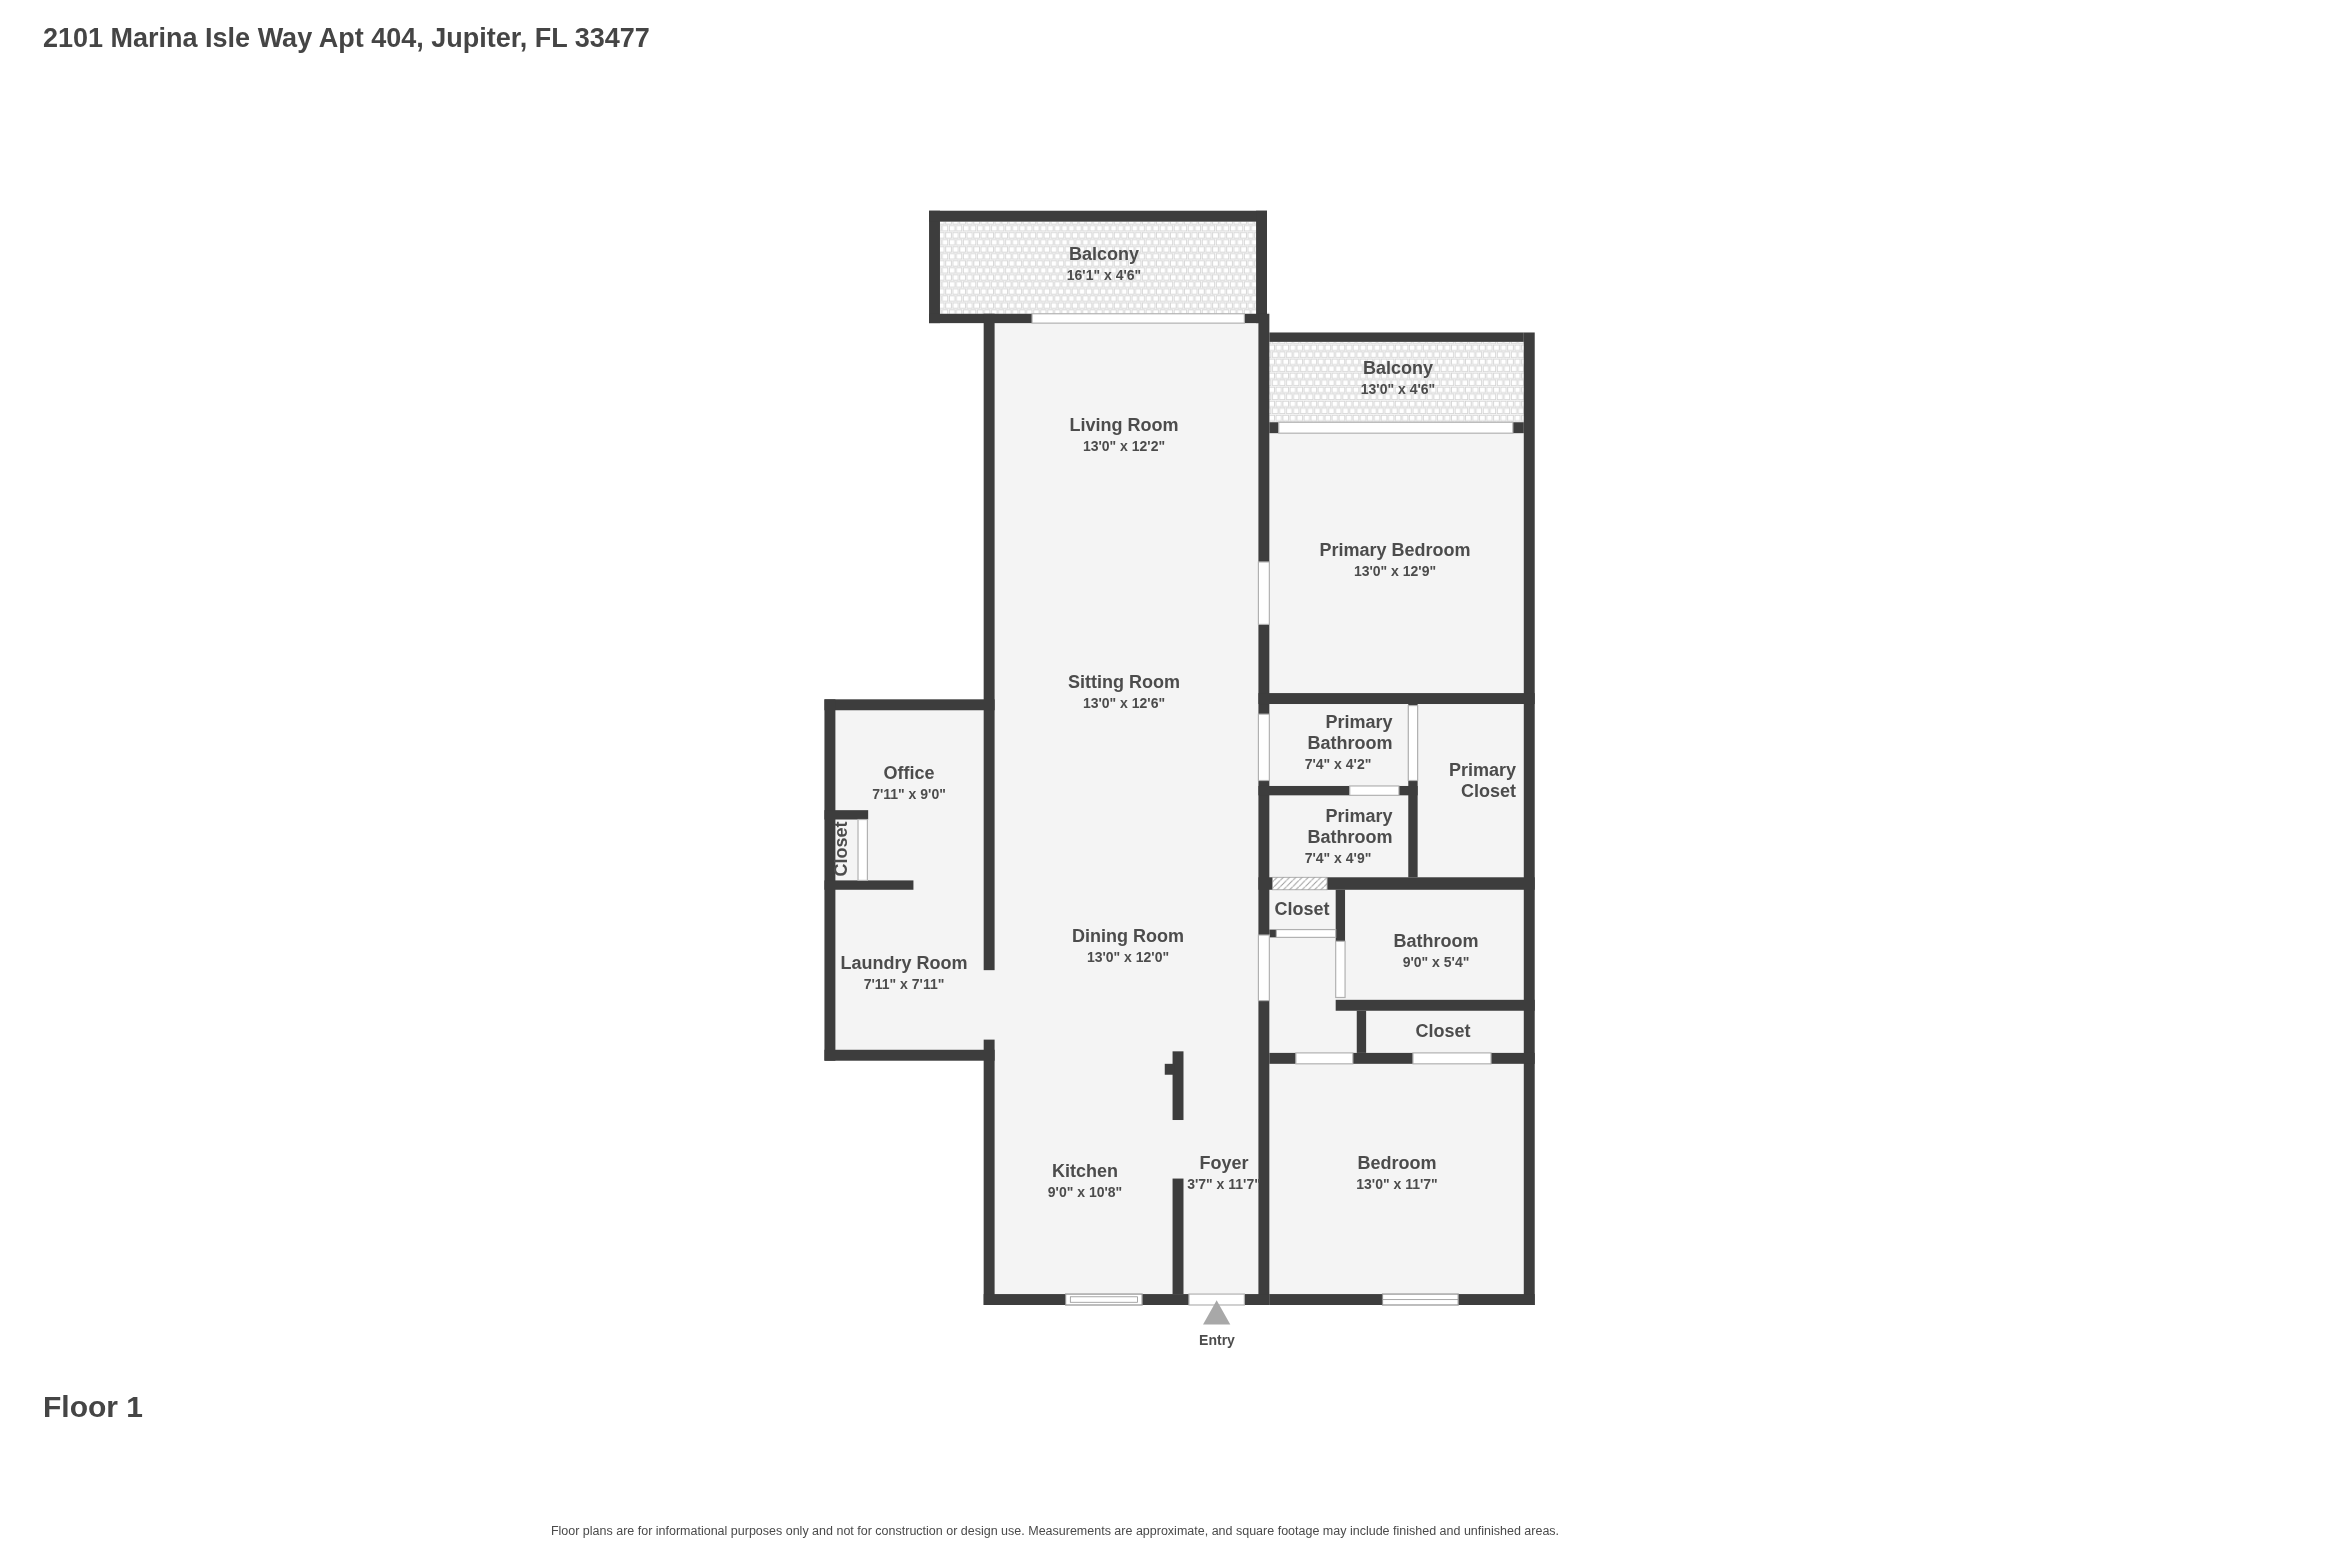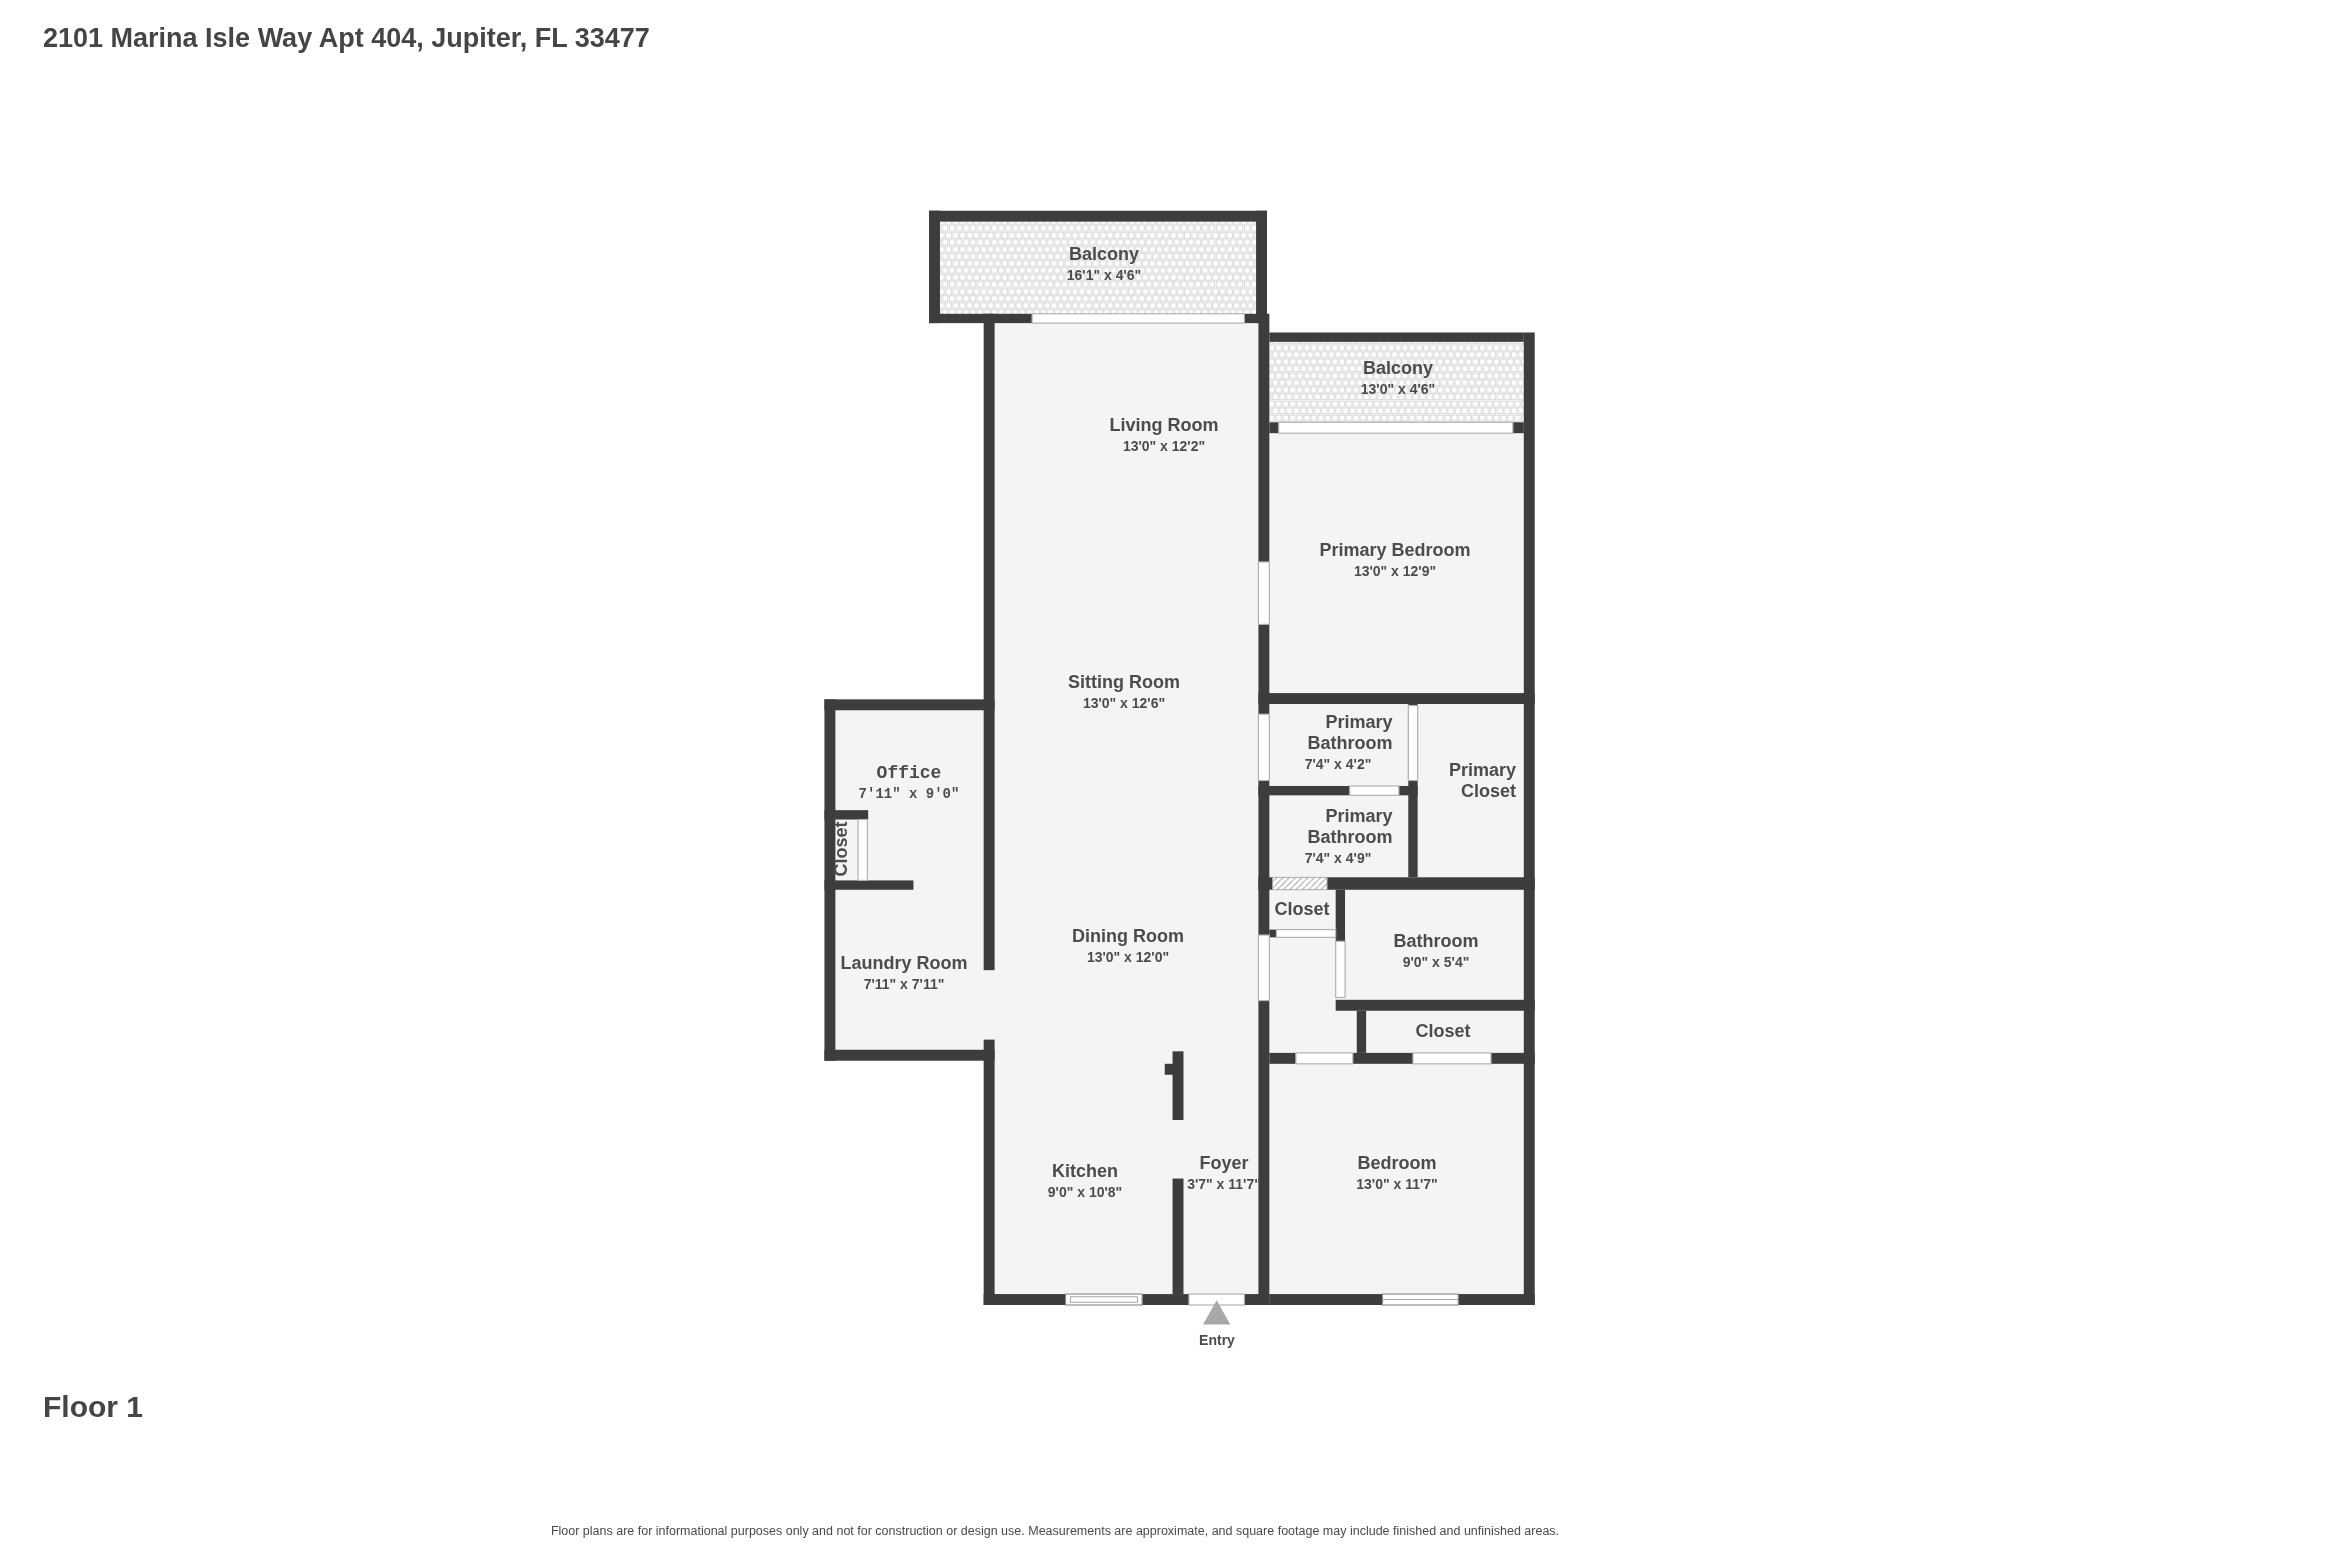--- a/index.html
+++ b/index.html
@@ -133,33 +133,33 @@
   <div class="disclaimer">Floor plans are for informational purposes only and not for construction or design use. Measurements are approximate, and square footage may include finished and unfinished areas.</div>
 
   <div class="room-label" style="left:1104px;top:264px;">
     <span class="room-name">Balcony</span>
     <span class="room-dims">16'1" x 4'6"</span>
   </div>
   <div class="room-label" style="left:1398px;top:378px;">
     <span class="room-name">Balcony</span>
     <span class="room-dims">13'0" x 4'6"</span>
   </div>
-  <div class="room-label" style="left:1124px;top:435px;margin-left:40px;">
+  <div class="room-label" style="left:1124px;top:435px;">
     <span class="room-name">Living Room</span>
     <span class="room-dims">13'0" x 12'2"</span>
   </div>
   <div class="room-label" style="left:1395px;top:560px;">
     <span class="room-name">Primary Bedroom</span>
     <span class="room-dims">13'0" x 12'9"</span>
   </div>
   <div class="room-label" style="left:1124px;top:692px;">
     <span class="room-name">Sitting Room</span>
     <span class="room-dims">13'0" x 12'6"</span>
   </div>
-  <div class="room-label" style="left:909px;top:783px;font-family:Liberation Mono, monospace;">
+  <div class="room-label" style="left:909px;top:783px;">
     <span class="room-name">Office</span>
     <span class="room-dims">7'11" x 9'0"</span>
   </div>
   <div class="room-label wrap" style="left:1338px;top:742px;width:109px;">
     <span class="room-name">Primary Bathroom</span>
     <span class="room-dims">7'4" x 4'2"</span>
   </div>
   <div class="room-label wrap" style="left:1471px;top:781px;width:90px;">
     <span class="room-name">Primary Closet</span>
   </div>

